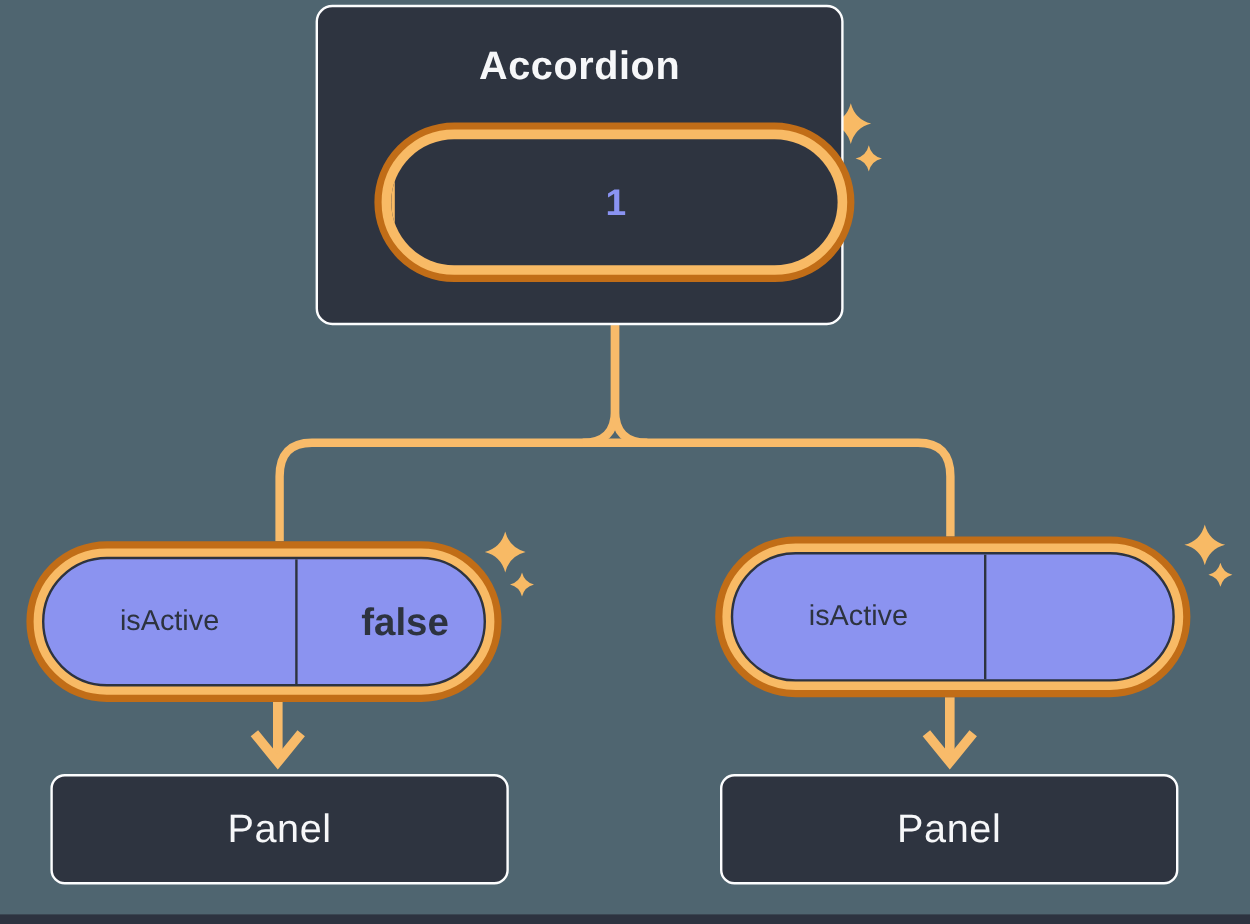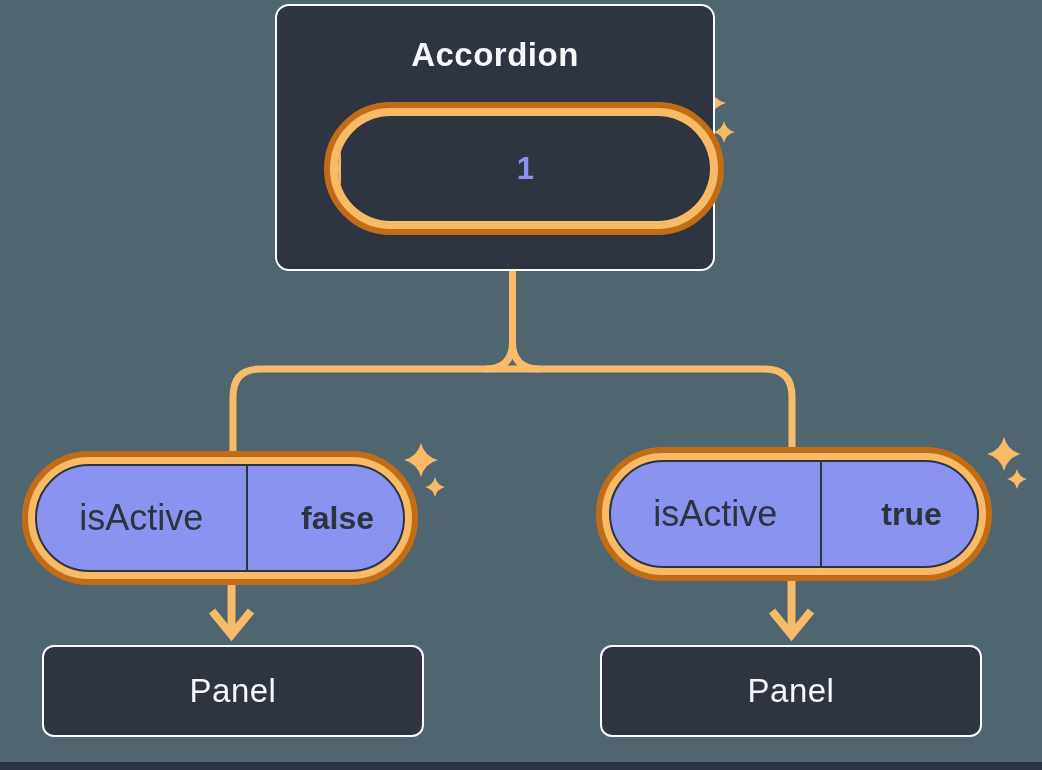--- a/index.html
+++ b/index.html
@@ -43,21 +43,21 @@
   
   .node-box {
     position: absolute;
     background: var(--ink-box);
     border: 2.5px solid var(--white-border);
     border-radius: 14px;
     z-index: 2;
   }
   .accordion-box {
     left: 263px; top: 4px;
-    width: 440px; height: 267px; margin-left: 12px;
+    width: 440px; height: 267px;
   }
   .box-title {
     margin-top: 30px;
     text-align: center;
     font-size: 33px;
     font-weight: 600;
     letter-spacing: 0.5px;
     color: var(--text-light);
   }
   .panel-box {
@@ -124,21 +124,21 @@
     border-radius: 999px;
     background: var(--purple-fill);
     border: 2.5px solid var(--ink-text);
     display: flex;
     align-items: stretch;
     overflow: hidden;
   }
   .child-pill .state-name {
     width: 57%;
     display: flex; align-items: center; justify-content: center;
-    font-size: 36px;
+    font-size: 24px;
     color: var(--ink-text);
   }
   .child-pill .pill-divider {
     width: 2.5px;
     background: var(--ink-text);
   }
   .child-pill .state-value {
     flex: 1;
     display: flex; align-items: center; justify-content: center;
     font-size: 32px;
@@ -203,21 +203,20 @@
       <div class="state-name">isActive</div>
       <div class="pill-divider"></div>
       <div class="state-value">false</div>
     </div>
   </div>
 
   <div class="pill-outer child-pill right">
     <div class="pill-core">
       <div class="state-name">isActive</div>
       <div class="pill-divider"></div>
-      <div class="state-value">true</div>
     </div>
   </div>
 
   <div class="node-box panel-box left">
     <div class="panel-label">Panel</div>
   </div>
   <div class="node-box panel-box right">
     <div class="panel-label">Panel</div>
   </div>
 

